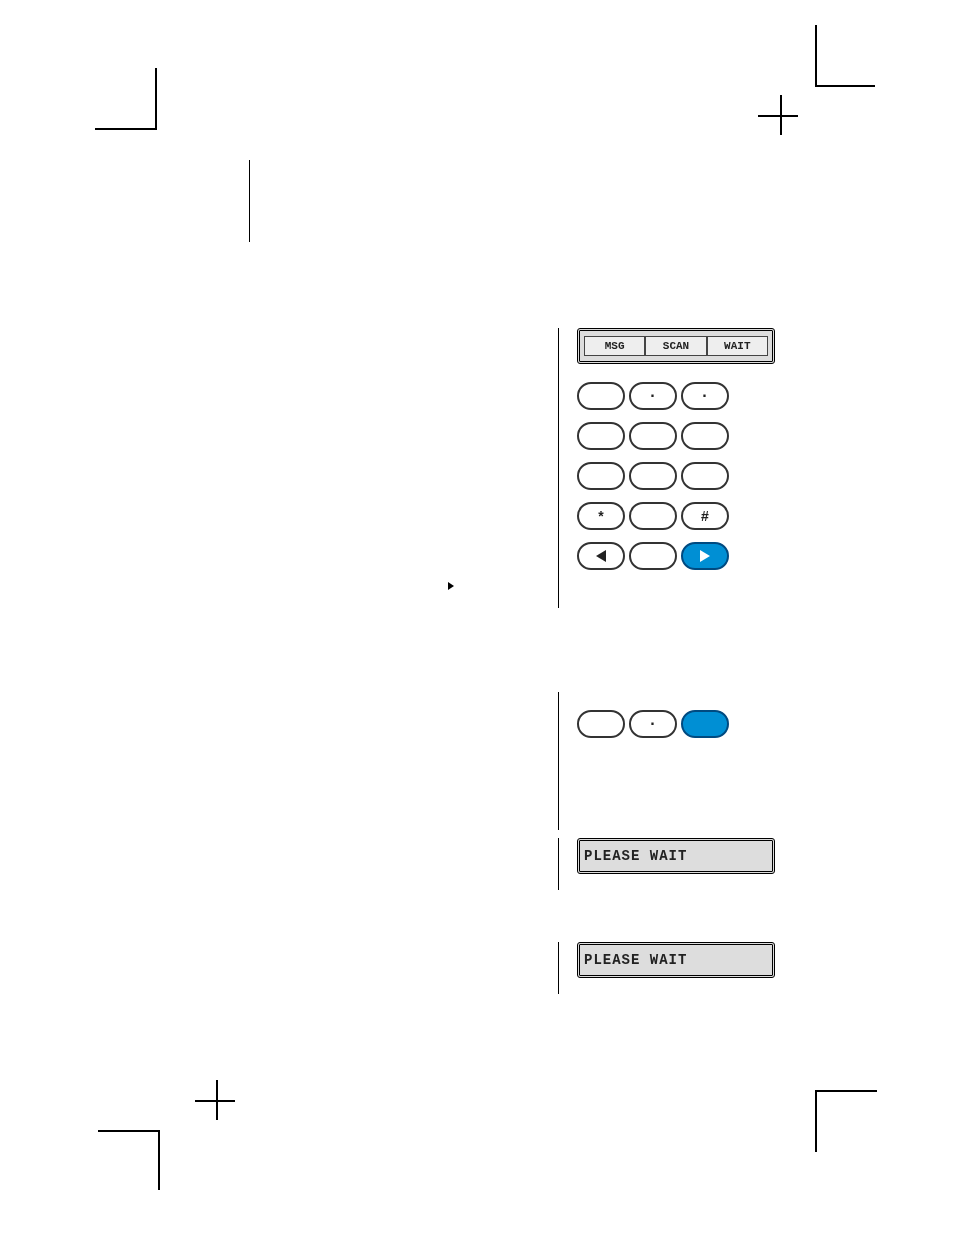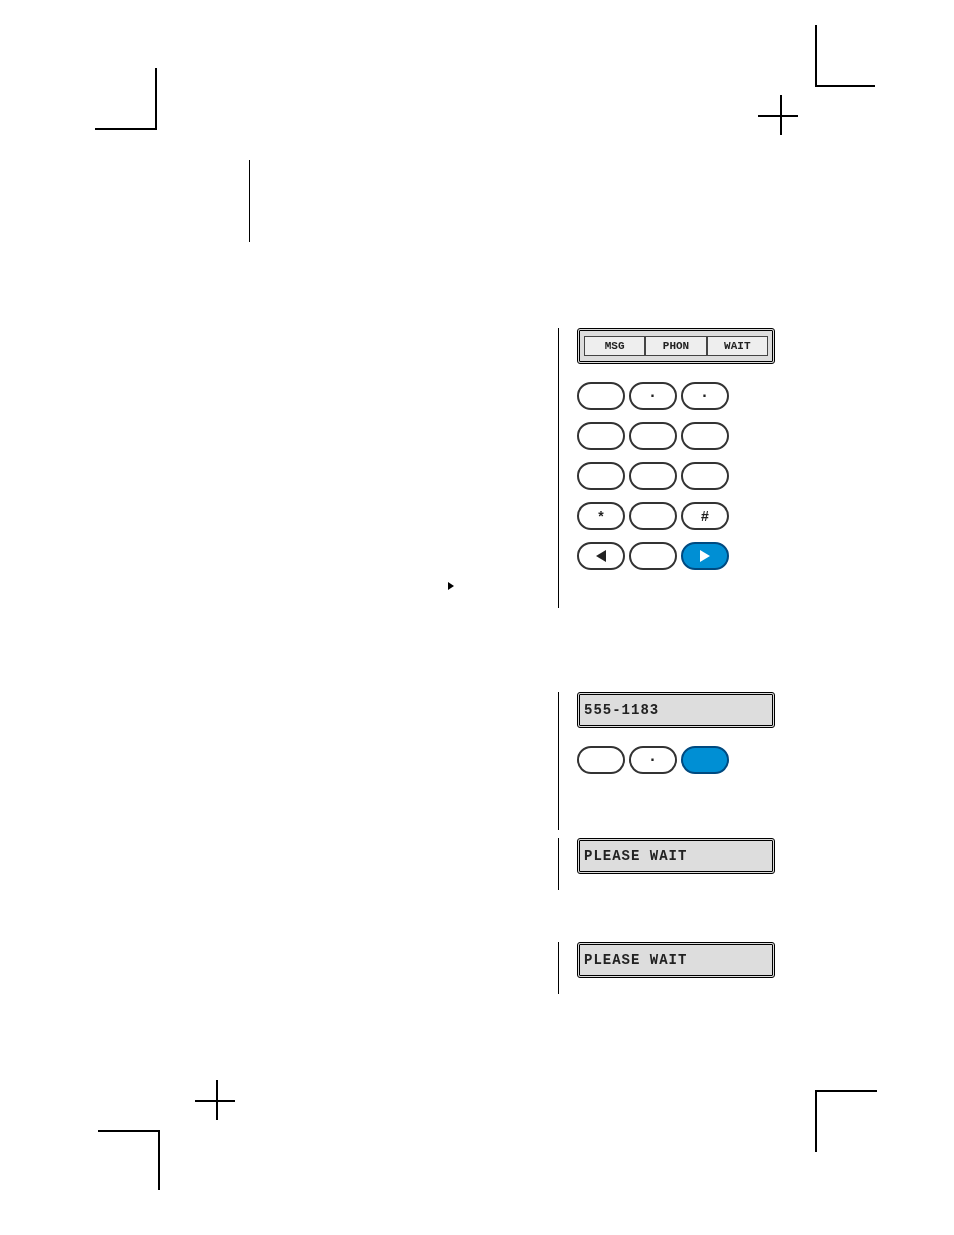--- a/index.html
+++ b/index.html
@@ -143,21 +143,21 @@
 <div class="crop crop-bl-corner-v"></div>
 <div class="crop crop-br"></div>
 
 <div class="previous-page-guide"></div>
 
 <div class="sidearrow"></div>
 
 <div class="fig fig1">
   <div class="lcd lcd-tabs">
     <div class="lcd-tab">MSG</div>
-    <div class="lcd-tab">PHON</div>
+    <div class="lcd-tab">SCAN</div>
     <div class="lcd-tab">WAIT</div>
   </div>
   <div class="keypad">
     <div class="key"></div>
     <div class="key dot"></div>
     <div class="key dot"></div>
     <div class="key"></div>
     <div class="key"></div>
     <div class="key"></div>
     <div class="key"></div>
@@ -170,21 +170,20 @@
         <span class="tri-left"></span>
       </div>
     <div class="key"></div>
     <div class="key blue">
         <span class="tri-right"></span>
       </div>
   </div>
 </div>
 
 <div class="fig fig2">
-  <div class="lcd">555-1183</div>
   <div class="keyrow-small">
     <div class="key"></div>
     <div class="key dot"></div>
     <div class="key blue"></div>
   </div>
 </div>
 
 <div class="fig fig3">
   <div class="lcd">PLEASE WAIT</div>
 </div>

